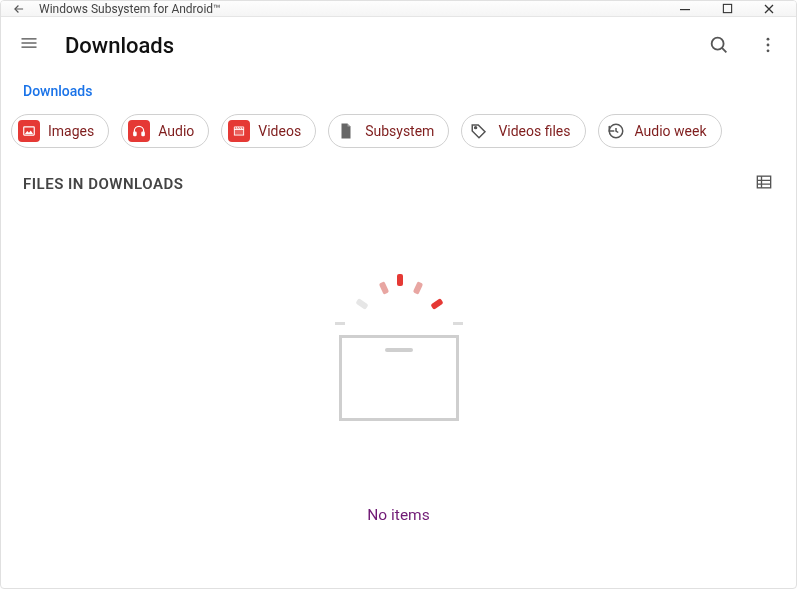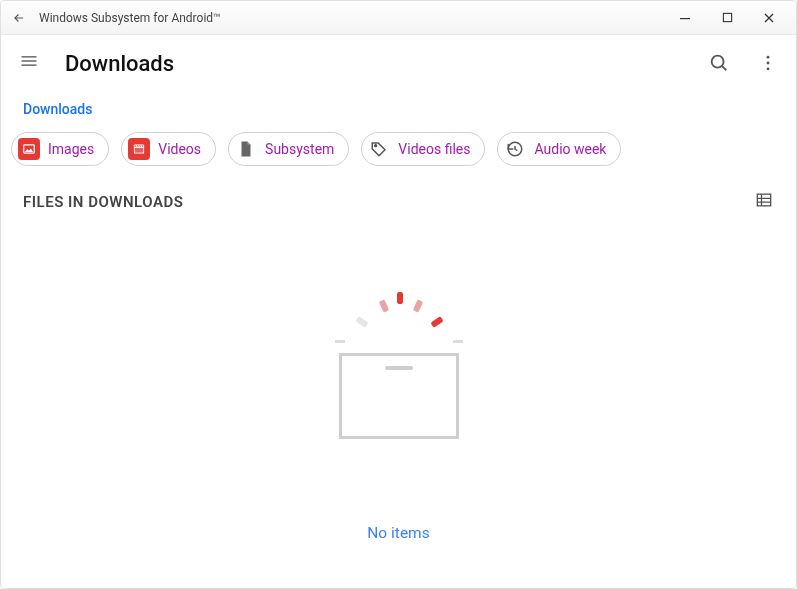--- a/index.html
+++ b/index.html
@@ -6,21 +6,21 @@
     body {
       font-family: "Segoe UI", Roboto, Arial, sans-serif;
       width: 797px; height: 589px;
       background: #fff;
       overflow: hidden;
       border: 1px solid #e0e0e0;
       border-radius: 4px;
       position: relative;
     }
     .titlebar {
-      height: 34px;
+      height: 16px;
       background: linear-gradient(#fdfdfd,#f5f5f5);
       border-bottom: 1px solid #e5e5e5;
       display: flex; align-items: center;
       padding: 0 6px;
     }
     .titlebar .tb-back {
       width: 24px; height: 24px;
       display: flex; align-items: center; justify-content: center;
       color: #555;
     }
@@ -58,21 +58,21 @@
       display: flex; gap: 12px;
       padding: 0 10px 16px;
       flex-wrap: wrap;
     }
     .chip {
       display: flex; align-items: center;
       border: 1px solid #d0d0d0;
       border-radius: 18px;
       height: 34px;
       padding: 0 14px 0 6px;
-      font-size: 14px; color: #a21caf;
+      font-size: 14px; color: #7f1d1d;
       background: #fff;
     }
     .chip .chip-icon {
       width: 22px; height: 22px;
       border-radius: 4px;
       margin-right: 8px;
       display: flex; align-items: center; justify-content: center;
       color: #fff;
     }
     .chip .chip-icon.red { background: #e53935; }
@@ -128,21 +128,21 @@
     .spark-mini {
       position: absolute;
       width: 10px; height: 3px;
       background: #dcdcdc;
     }
     .spark-mini.m1 { left: 16px; top: 62px; }
     .spark-mini.m2 { left: 134px; top: 62px; }
 
     .empty-text {
       margin-top: 66px;
-      font-size: 15.5px; color: #3b82f6;
+      font-size: 15.5px; color: #701a75;
     }
   </style>
 </head>
 <body>
 
 <div class="titlebar">
   <div class="tb-back">
     <svg width="14" height="14" viewBox="0 0 24 24" fill="none" stroke="currentColor" stroke-width="2">
         <path d="M19 12H5"></path>
         <path d="M11 18l-6-6 6-6"></path>
@@ -198,20 +198,30 @@
 
 <div class="chips">
   <div class="chip">
     <span class="chip-icon red">
       <svg width="14" height="14" viewBox="0 0 24 24" fill="#fff">
           <rect x="3" y="5" width="18" height="14" rx="1" fill="none" stroke="#fff" stroke-width="2"></rect>
           <path d="M5 17l4-5 3 3 3-4 4 6z"></path>
         </svg>
     </span>
     <span>Images</span>
+  </div>
+  <div class="chip">
+    <span class="chip-icon red">
+      <svg width="14" height="14" viewBox="0 0 24 24" fill="none" stroke="#fff" stroke-width="2">
+          <path d="M4 14v-2a8 8 0 0116 0v2"></path>
+          <rect x="3" y="14" width="4" height="6" rx="1" fill="#fff"></rect>
+          <rect x="17" y="14" width="4" height="6" rx="1" fill="#fff"></rect>
+        </svg>
+    </span>
+    <span>Audio</span>
   </div>
   <div class="chip">
     <span class="chip-icon red">
       <svg width="14" height="14" viewBox="0 0 24 24" fill="#fff">
           <path d="M4 5h16v4H4z" fill="none" stroke="#fff" stroke-width="1.5"></path>
           <path d="M7 5l2 4M11 5l2 4M15 5l2 4" stroke="#fff" stroke-width="1.5"></path>
           <rect x="4" y="9" width="16" height="10" fill="#fff" opacity="0.2"></rect>
           <rect x="4" y="9" width="16" height="10" fill="none" stroke="#fff" stroke-width="1.5"></rect>
         </svg>
     </span>

